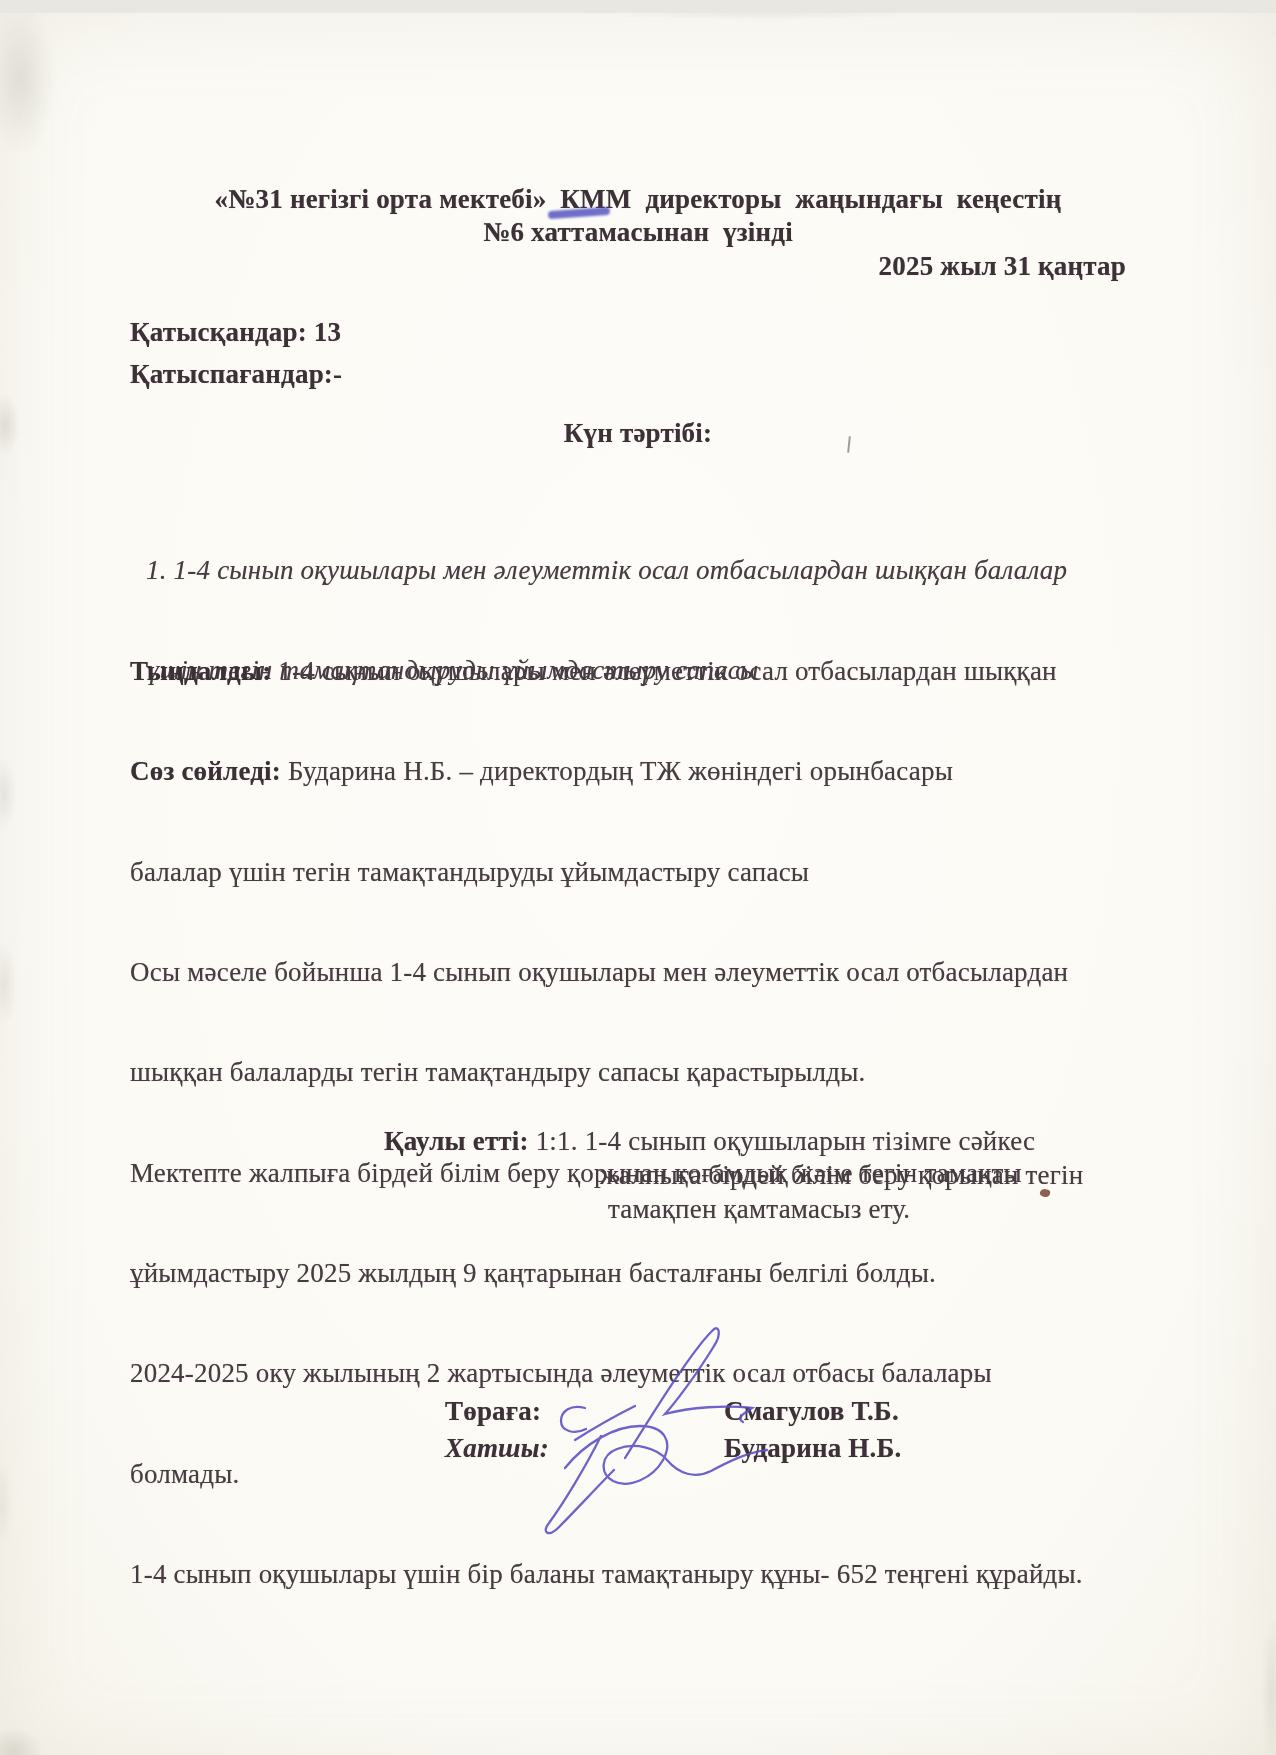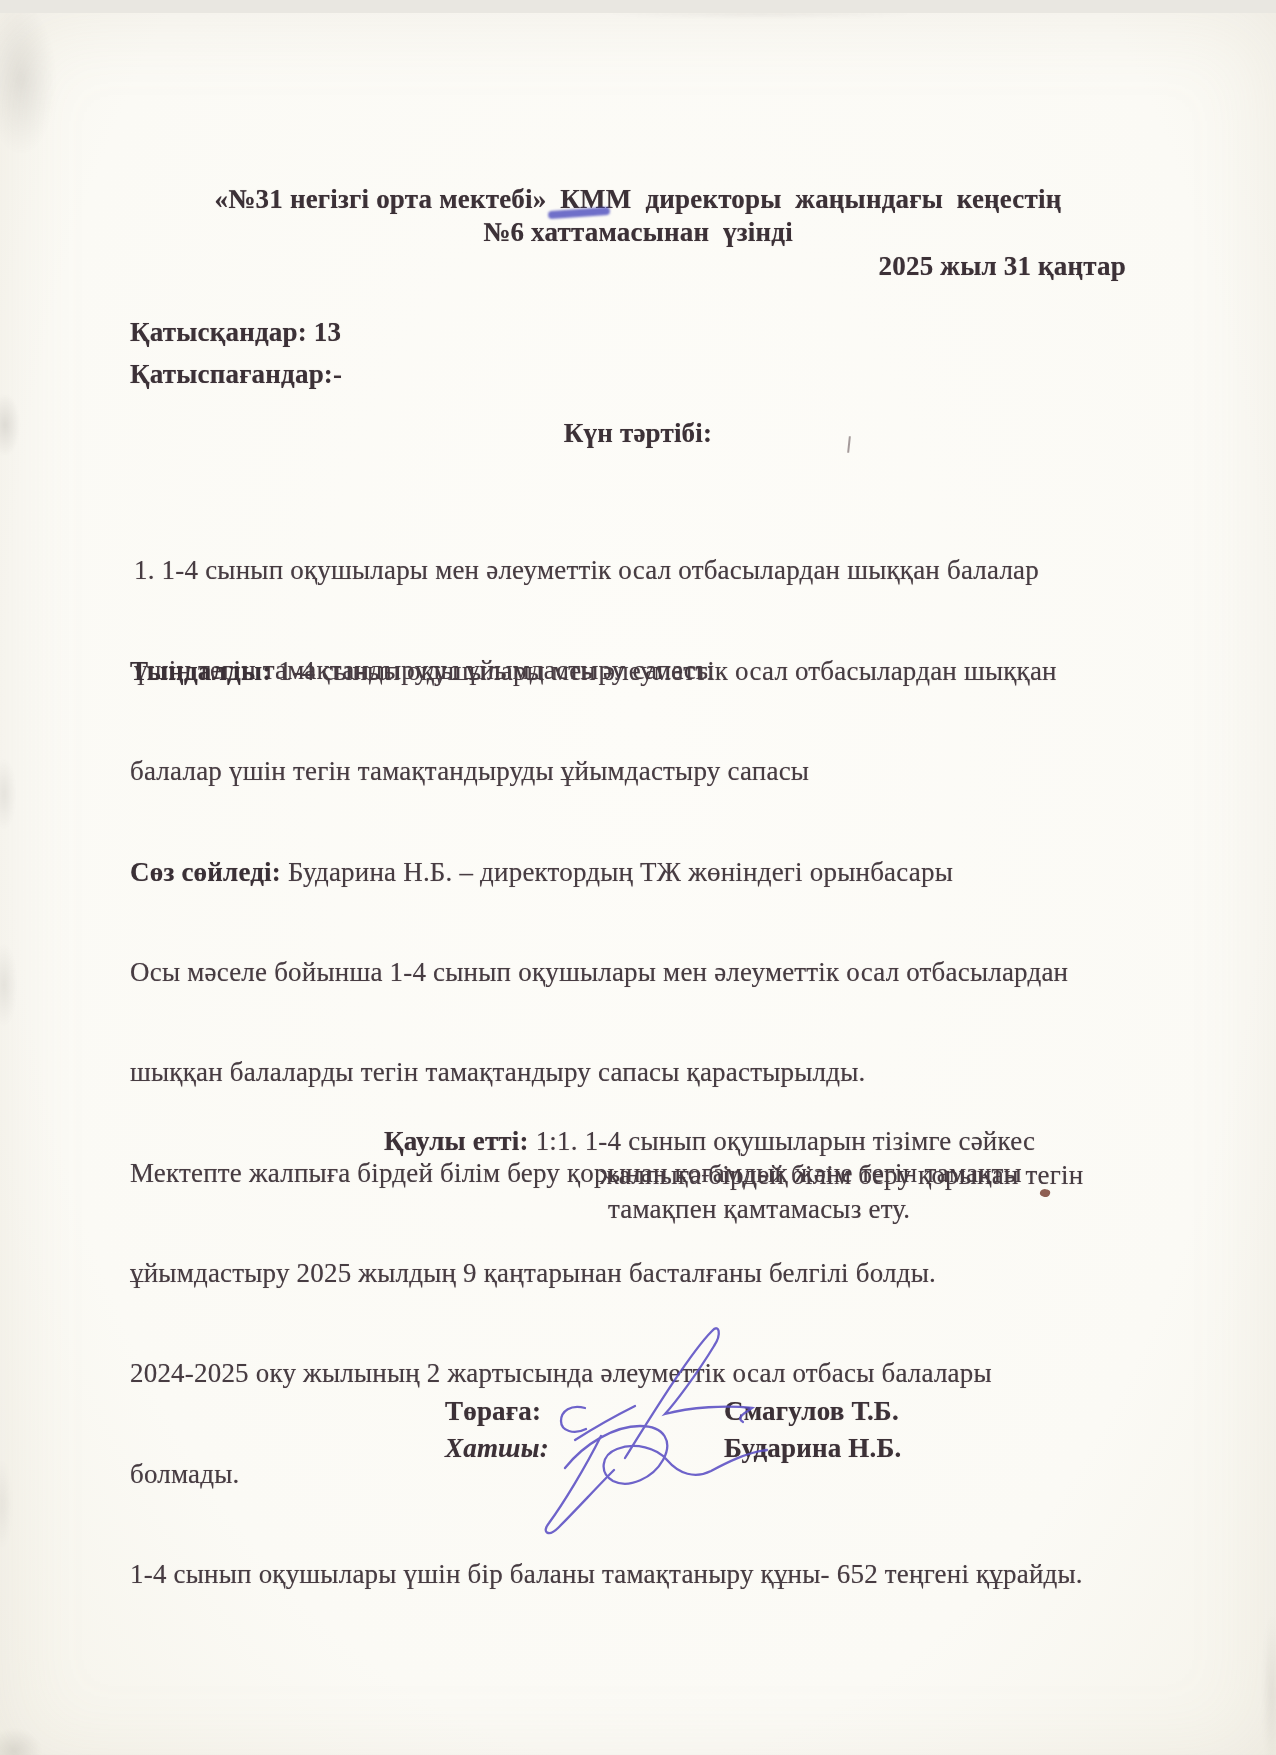--- a/index.html
+++ b/index.html
@@ -62,29 +62,29 @@
   <div class="txt bold center" style="top:170px;">«№31 негізгі орта мектебі»  КММ  директоры  жаңындағы  кеңестің</div>
   <div class="txt bold center" style="top:203px;">№6 хаттамасынан  үзінді</div>
   <div class="pen-smear"></div>
   <div class="txt bold rightal" style="top:237px;right:150px;">2025 жыл 31 қаңтар</div>
 
   <div class="txt bold" style="top:303px;left:130px;">Қатысқандар: 13</div>
   <div class="txt bold" style="top:345px;left:130px;">Қатыспағандар:-</div>
 
   <div class="txt bold center" style="top:404px;">Күн тәртібі:</div>
 
-  <div class="block" style="top:474px;left:134px;">
+  <div class="block" style="top:474px;left:146px;font-style:italic;">
     <div class="line">1. 1-4 сынып оқушылары мен әлеуметтік осал отбасылардан шыққан балалар</div>
     <div class="line">үшін тегін тамақтандыруды ұйымдастыру сапасы</div>
   </div>
 
   <div class="block" style="top:575px;left:130px;">
     <div class="line"><b>Тыңдалды:</b><span> 1-4 сынып оқушылары мен әлеуметтік осал отбасылардан шыққан</span></div>
+    <div class="line"><b>Сөз сөйледі:</b><span> Бударина Н.Б. – директордың ТЖ жөніндегі орынбасары</span></div>
     <div class="line"><b></b><span>балалар үшін тегін тамақтандыруды ұйымдастыру сапасы</span></div>
-    <div class="line"><b>Сөз сөйледі:</b><span> Бударина Н.Б. – директордың ТЖ жөніндегі орынбасары</span></div>
     <div class="line"><b></b><span>Осы мәселе бойынша 1-4 сынып оқушылары мен әлеуметтік осал отбасылардан</span></div>
     <div class="line"><b></b><span>шыққан балаларды тегін тамақтандыру сапасы қарастырылды.</span></div>
     <div class="line"><b></b><span>Мектепте жалпыға бірдей білім беру қорынан қоғамдық және тегін тамақты</span></div>
     <div class="line"><b></b><span>ұйымдастыру 2025 жылдың 9 қаңтарынан басталғаны белгілі болды.</span></div>
     <div class="line"><b></b><span>2024-2025 оку жылының 2 жартысында әлеуметтік осал отбасы балалары</span></div>
     <div class="line"><b></b><span>болмады.</span></div>
     <div class="line"><b></b><span>1-4 сынып оқушылары үшін бір баланы тамақтаныру құны- 652 теңгені құрайды.</span></div>
     
     
   </div>

